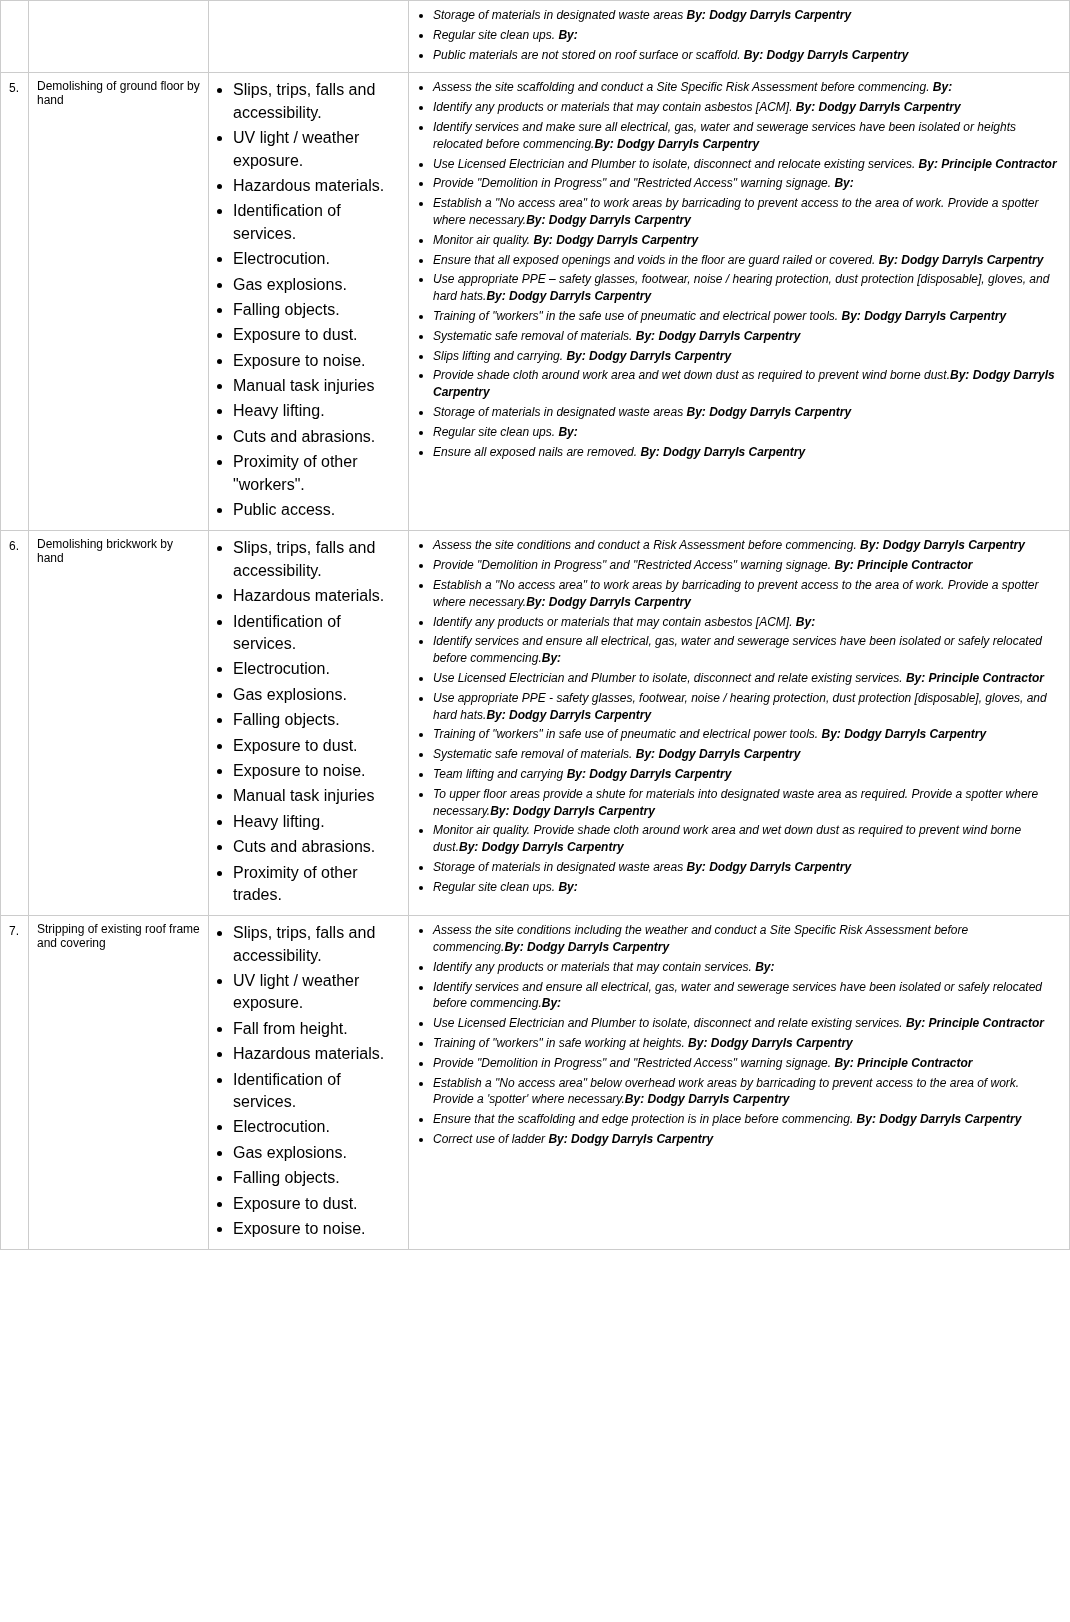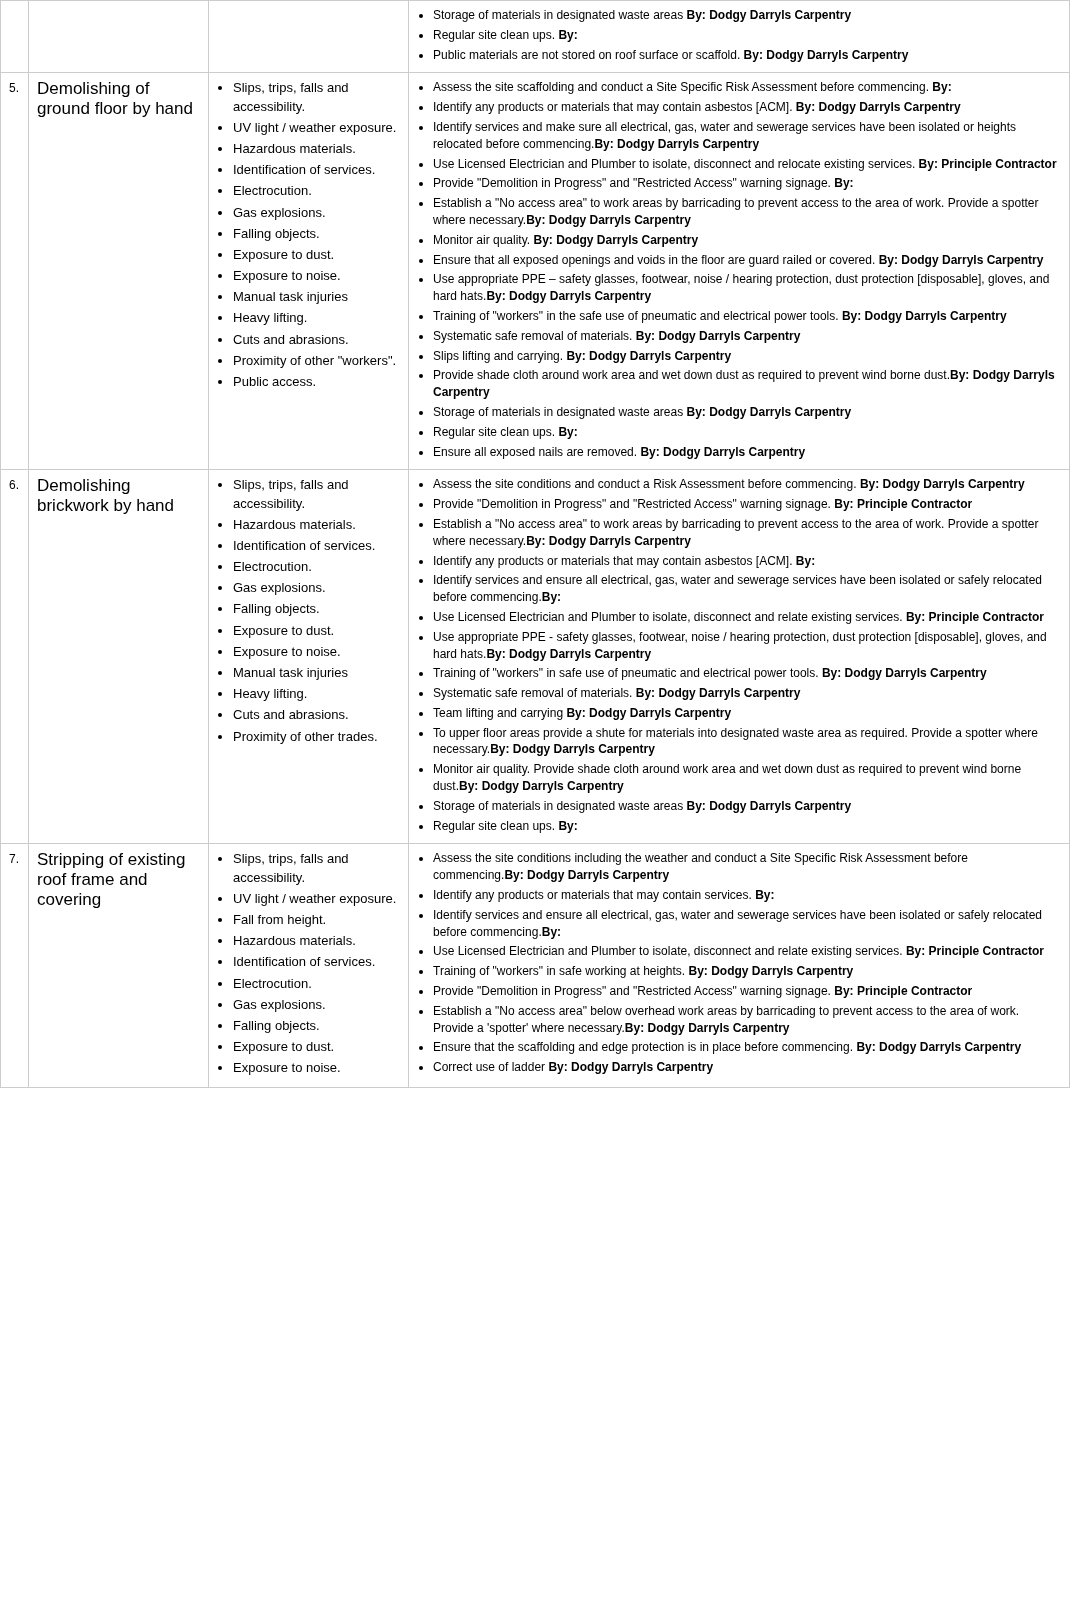--- a/index.html
+++ b/index.html
@@ -19,28 +19,29 @@
       padding: 6px 8px;
       border: 1px solid #ccc;
     }
     .num-col {
       width: 28px;
       font-size: 12px;
       padding-top: 8px;
     }
     .task-col {
       width: 180px;
-      font-size: 17px;
+      font-size: 12px;
     }
     .hazard-col {
       width: 200px;
-      font-size: 13px;
+      font-size: 16px;
     }
     .control-col {
       font-size: 12px;
+      font-style: italic;
     }
     ul {
       padding-left: 16px;
       list-style-type: disc;
     }
     ul li {
       margin-bottom: 3px;
       line-height: 1.4;
     }
     .bold { font-weight: bold; }

